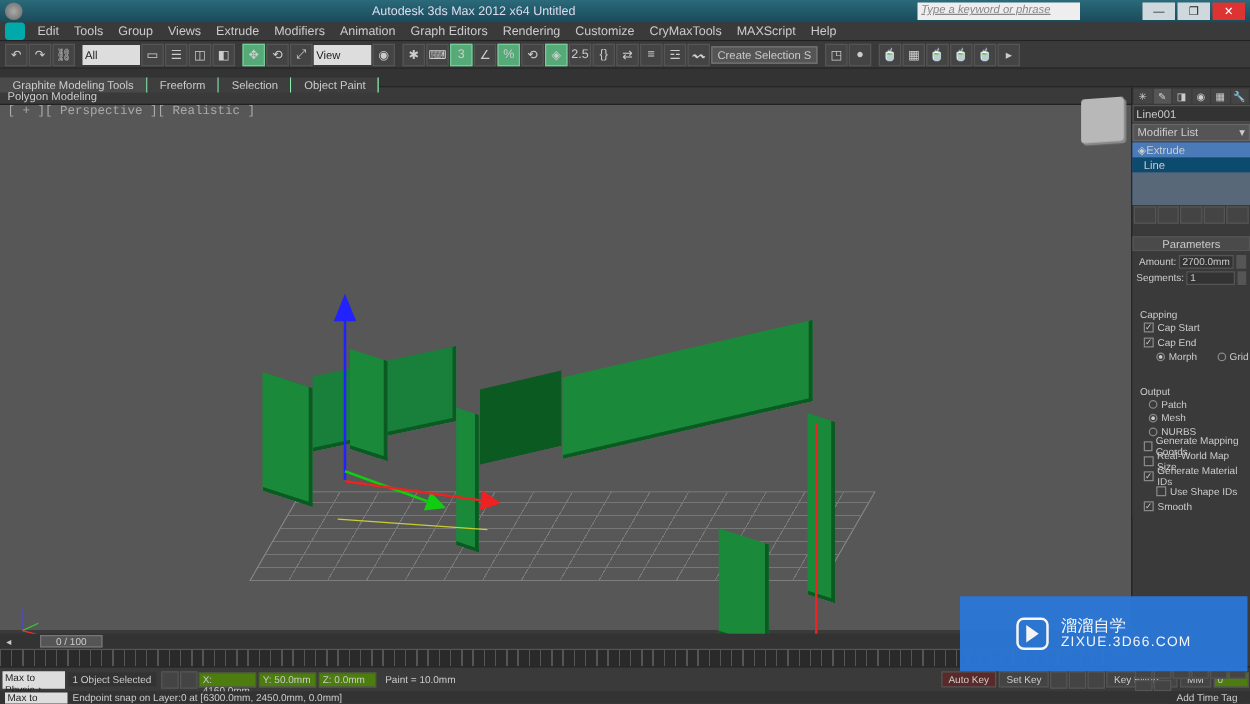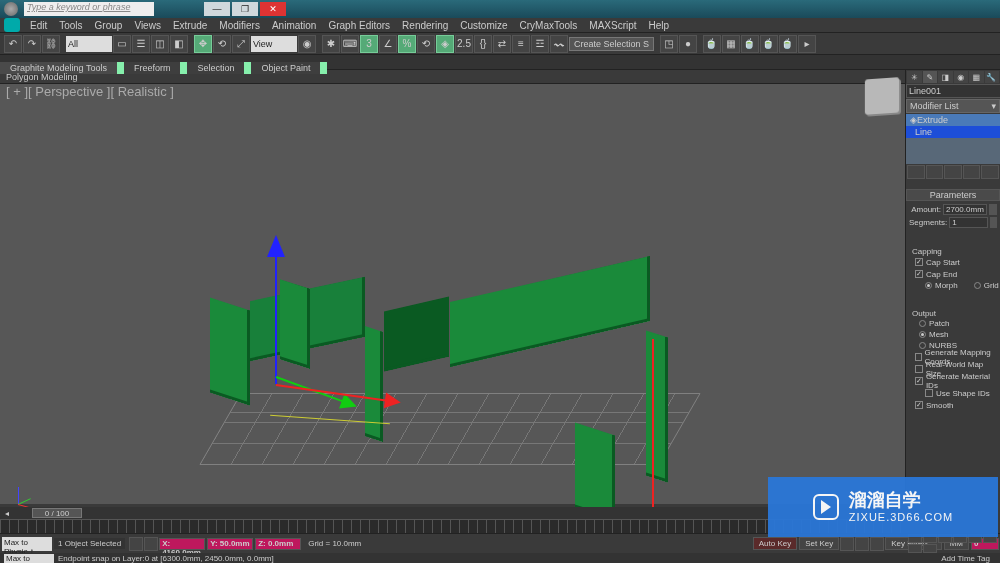--- a/index.html
+++ b/index.html
@@ -22,26 +22,26 @@
 
 .toolbar { height: 22px; background: #3a3a3a; display: flex; align-items: center; padding: 1px 4px; gap: 1px; border-bottom: 1px solid #222; }
 .tool { width: 18px; height: 18px; background: #444; border: 1px solid #555; display: flex; align-items: center; justify-content: center; font-size: 10px; color: #ccc; }
 .tool.active { background: #5a7; border-color: #7c9; }
 .toolsep { width: 4px; }
 .tooldrop { width: 46px; height: 16px; background: #ddd; color: #222; font-size: 9px; display: flex; align-items: center; padding: 0 2px; }
 .toollabel { background: #555; color: #ccc; font-size: 9px; padding: 1px 4px; border: 1px solid #777; }
 
 
 .ribbon { height: 15px; background: #333; display: flex; align-items: center; border-bottom: 1px solid #222; }
-.ribbon .rtab { padding: 1px 10px; font-size: 9px; background: #3e3e3e; border-right: 7px solid #86efac; margin-top: 12px; }
+.ribbon .rtab { padding: 1px 10px; font-size: 9px; background: #3e3e3e; border-right: 1px solid #86efac; margin-top: 12px; }
 .ribbon .rtab.active { background: #4a4a4a; }
 .ribbon2 { height: 14px; background: #3a3a3a; padding: 0 6px; font-size: 9px; display: flex; align-items: center; border-bottom: 1px solid #222; }
 
 
-.vplabel { position: absolute; top: 84px; left: 6px; font-size: 13px; color: #aaa; }
+.vplabel { position: absolute; top: 84px; left: 6px; font-size: 10px; color: #aaa; font-family: Liberation Mono, monospace; }
 
 
 .viewport { position: absolute; top: 84px; left: 0; width: 905px; height: 420px; background: #575757; }
 
 
 .sidepanel { position: absolute; top: 70px; right: 0; width: 95px; height: 430px; background: #3a3a3a; border-left: 1px solid #222; font-size: 9px; }
 .sp-tabs { height: 14px; display: flex; gap: 1px; padding: 1px; }
 .sp-tabs span { flex: 1; background: #444; display: flex; align-items: center; justify-content: center; font-size: 8px; }
 .sp-tabs span.act { background: #555; }
 .sp-name { display: flex; height: 14px; }
@@ -68,21 +68,21 @@
 .sp-radio .r.on::after { content: ""; display: block; width: 3px; height: 3px; background: #ccc; border-radius: 50%; margin: 1px; }
 
 
 .timeslider { position: absolute; bottom: 44px; left: 0; width: 905px; height: 12px; background: #333; display: flex; align-items: center; font-size: 8px; }
 .timeslider .knob { width: 50px; height: 10px; background: #555; border: 1px solid #777; text-align: center; margin-left: 18px; }
 .timeline { position: absolute; bottom: 30px; left: 0; width: 905px; height: 14px; background: #2a2a2a; border-top: 1px solid #555; }
 .timeline .ticks { height: 14px; background: repeating-linear-gradient(90deg, #555 0, #555 1px, transparent 1px, transparent 9px); position: relative; }
 .statusbar { position: absolute; bottom: 10px; left: 0; width: 1000px; height: 20px; background: #3a3a3a; display: flex; align-items: center; font-size: 8px; border-top: 1px solid #222; }
 .statusbar .sb-l { width: 50px; background: #ddd; color: #222; height: 14px; padding: 1px 2px; margin: 0 2px; }
 .statusbar .sb-sel { background: #333; padding: 1px 4px; margin-right: 4px; }
-.statusbar .coord { width: 46px; height: 12px; background: #be185d; border: 1px solid #555; margin: 0 1px; padding: 0 2px; font-size: 8px; font-weight: bold; }
+.statusbar .coord { width: 46px; height: 12px; background: #4d7c0f; border: 1px solid #555; margin: 0 1px; padding: 0 2px; font-size: 8px; }
 .statusbar .flex { flex: 1; }
 .statusbar .sbtn { padding: 1px 5px; background: #444; border: 1px solid #555; margin: 0 1px; font-size: 8px; }
 .promptbar { position: absolute; bottom: 0; left: 0; width: 1000px; height: 10px; background: #333; display: flex; align-items: center; font-size: 8px; padding: 0 4px; }
 .promptbar .sb-l2 { width: 50px; background: #ddd; color: #222; height: 9px; padding: 0 2px; margin-right: 4px; }
 
 
 .scene { position: absolute; top: 100px; left: 180px; width: 520px; height: 320px; }
 .floor { position: absolute; top: 180px; left: 40px; width: 460px; height: 130px; transform: skewX(-30deg) scaleY(0.55); border: 1px solid #888; background: repeating-linear-gradient(0deg, transparent 0 18px, #777 18px 19px), repeating-linear-gradient(90deg, transparent 0 30px, #777 30px 31px); }
 .wall { position: absolute; background: #1a8a3a; box-shadow: inset -3px 0 0 #0a5a22, inset 0 -3px 0 #0a5a22; }
 .w1 { top: 120px; left: 30px; width: 40px; height: 95px; transform: skewY(18deg); }
@@ -108,33 +108,34 @@
 
 .axisicon { position: absolute; bottom: 58px; left: 10px; width: 24px; height: 24px; }
 .axisicon .az { position: absolute; bottom: 0; left: 8px; width: 1px; height: 18px; background: #44f; }
 .axisicon .ay { position: absolute; bottom: 0; left: 8px; width: 14px; height: 1px; background: #3c3; transform: rotate(-25deg); transform-origin: left; }
 .axisicon .ax { position: absolute; bottom: 0; left: 8px; width: 14px; height: 1px; background: #e33; transform: rotate(15deg); transform-origin: left; }
 
 .watermark { position: absolute; right: 2px; bottom: 26px; width: 230px; height: 60px; background: #2a77d8; color: #fff; display: flex; align-items: center; justify-content: center; font-size: 14px; gap: 10px; opacity: 0.95; }
 .watermark .play { width: 26px; height: 26px; border: 2px solid #fff; border-radius: 6px; display: flex; align-items: center; justify-content: center; }
 .watermark .tri { width: 0; height: 0; border-left: 10px solid #fff; border-top: 7px solid transparent; border-bottom: 7px solid transparent; }
 .watermark .txt { display: flex; flex-direction: column; line-height: 1.1; }
-.watermark .cn { font-size: 18px; font-weight: bold; }
+.watermark .cn { font-size: 13px; font-weight: normal; }
 .watermark .url { font-size: 11px; letter-spacing: 1px; }
 
 .sb-icons { display: flex; gap: 1px; }
 .sb-icons span { width: 14px; height: 14px; background: #444; border: 1px solid #555; }
 .navctrl { position: absolute; right: 2px; bottom: 10px; width: 90px; height: 20px; display: flex; flex-wrap: wrap; gap: 1px; align-content: center; }
 .navctrl span { width: 14px; height: 9px; background: #444; border: 1px solid #555; }
 </style>
 </head>
 <body>
 
 <div class="titlebar">
   <div class="dvd"></div>
+  <div class="ttl">Autodesk 3ds Max 2012 x64   Untitled</div>
   <div class="search">Type a keyword or phrase</div>
   <div style="width:50px"></div>
   <div class="tbtns">
     <span>—</span>
     <span>❐</span>
     <span class="close">✕</span>
   </div>
 </div>
 
 <div class="menubar">
@@ -247,21 +248,21 @@
   <div class="sp-name">
     <input value="Line001" style="">
 
   </div>
   <div class="sp-drop">
     <span>Modifier List</span>
       <span>▾</span>
   </div>
   <div class="sp-stack">
     <div class="sitem sel">◈ <span>Extrude</span></div>
-    <div class="sitem" style="background:#1d4ed8">&nbsp;&nbsp;<span>Line</span></div>
+    <div class="sitem" style="background:#0c4a6e">&nbsp;&nbsp;<span>Line</span></div>
     <div class="rest"></div>
   </div>
   <div class="sp-btns">
     <span></span>
     <span></span>
     <span></span>
     <span></span>
     <span></span>
   </div>
   <div class="sp-roll">
@@ -345,21 +346,21 @@
   <div class="sb-l">Max to Physic ↑</div>
   <div class="sb-sel">1 Object Selected</div>
   <div class="sb-icons">
     <span></span>
     <span></span>
   </div>
   <div class="coord">X: 4160.0mm</div>
   <div class="coord">Y: 50.0mm</div>
   <div class="coord">Z: 0.0mm</div>
   <div style="width:6px"></div>
-  <div>Grid = 10.0mm</div>
+  <div>Paint = 10.0mm</div>
   <div class="flex"></div>
   <div class="sbtn" style="background:#5a2a2a">Auto Key</div>
   <div class="sbtn">Set Key</div>
   <div class="sb-icons">
     <span></span>
     <span></span>
     <span></span>
   </div>
   <div class="sbtn">Key Filters...</div>
   <div class="sbtn">MM</div>

